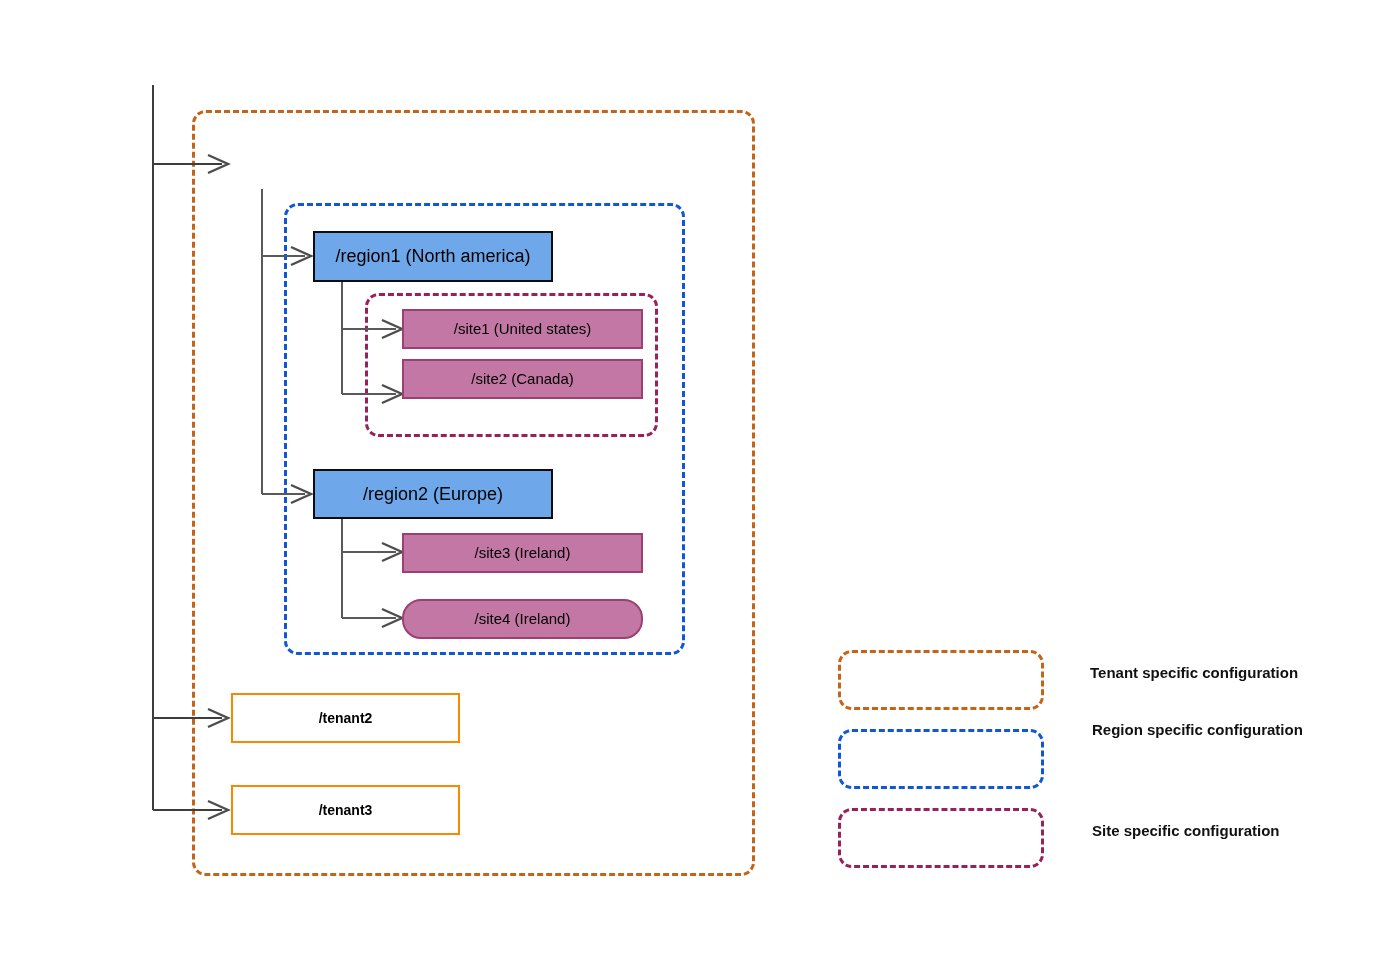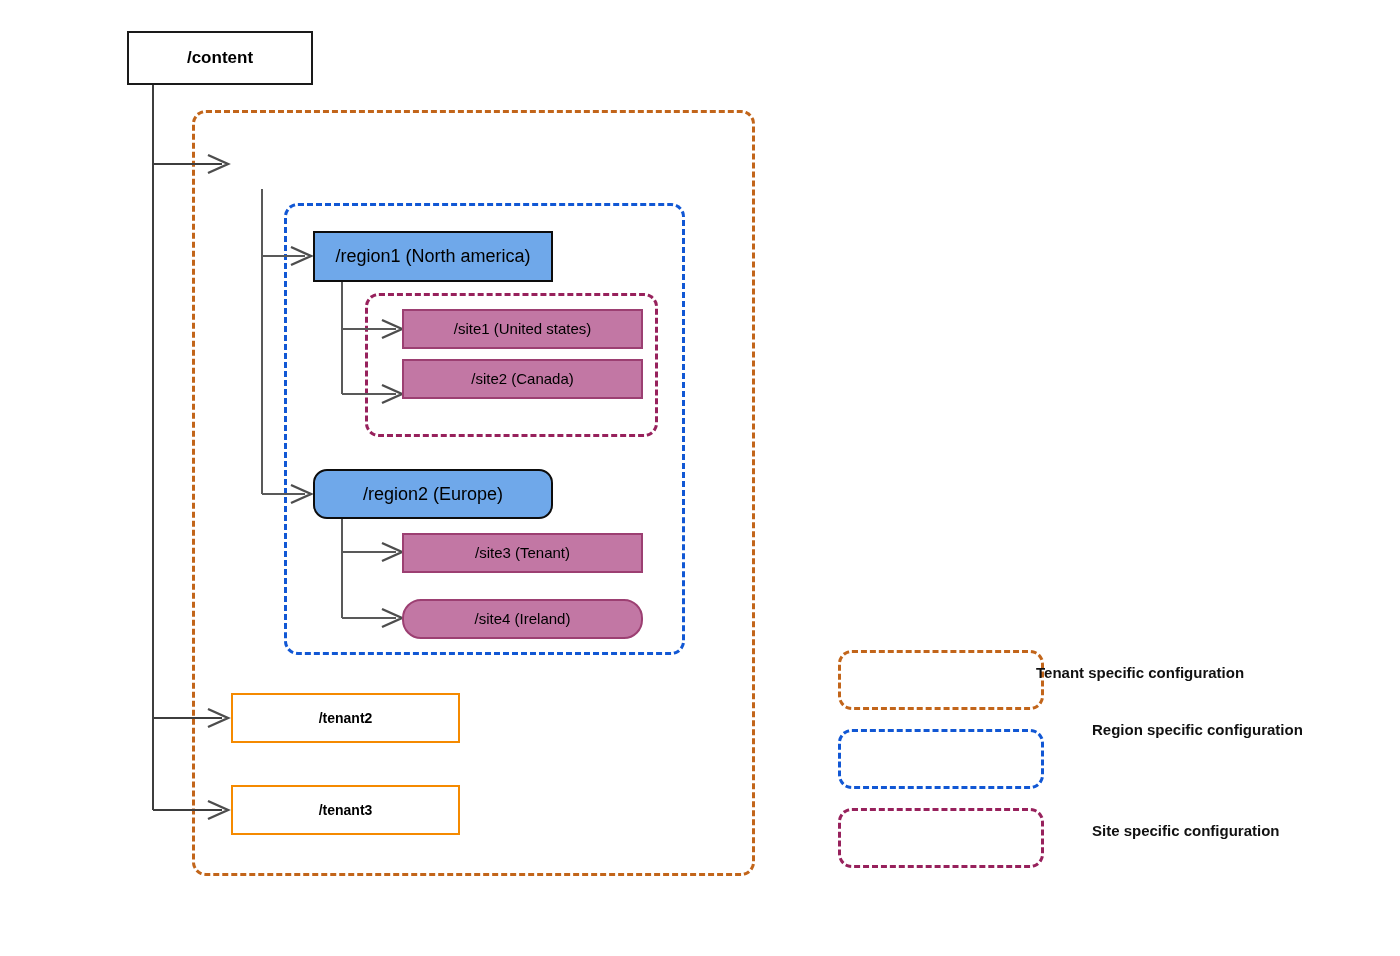--- a/index.html
+++ b/index.html
@@ -169,61 +169,58 @@
 
     <path class="arrowhead" d="M291 247 L311 256 L291 265"></path>
     <path class="arrowhead" d="M291 485 L311 494 L291 503"></path>
 
     <path class="arrowhead" d="M382 320 L402 329 L382 338"></path>
     <path class="arrowhead" d="M382 385 L402 394 L382 403"></path>
     <path class="arrowhead" d="M382 543 L402 552 L382 561"></path>
     <path class="arrowhead" d="M382 609 L402 618 L382 627"></path>
   </svg>
 
-  <div class="node node-root" style="left:127px; top:31px; width:186px; height:54px;">
-    <span>/content</span>
-  </div>
 
 
   <div class="node node-region" style="left:313px; top:231px; width:240px; height:51px;">
     <span>/region1 (North america)</span>
   </div>
 
   <div class="node node-site" style="left:402px; top:309px; width:241px; height:40px;">
     <span>/site1 (United states)</span>
   </div>
 
   <div class="node node-site" style="left:402px; top:359px; width:241px; height:40px;">
     <span>/site2 (Canada)</span>
   </div>
 
-  <div class="node node-region" style="left:313px; top:469px; width:240px; height:50px;border-radius:14px;">
+  <div class="node node-region" style="left:313px; top:469px; width:240px; height:50px;">
     <span>/region2 (Europe)</span>
   </div>
 
   <div class="node node-site" style="left:402px; top:533px; width:241px; height:40px;">
-    <span>/site3 (Tenant)</span>
+    <span>/site3 (Ireland)</span>
   </div>
 
   <div class="node node-site" style="left:402px; top:599px; width:241px; height:40px;border-radius:19px;">
     <span>/site4 (Ireland)</span>
   </div>
 
   <div class="node node-tenant" style="left:231px; top:693px; width:229px; height:50px;">
     <span>/tenant2</span>
   </div>
 
   <div class="node node-tenant" style="left:231px; top:785px; width:229px; height:50px;text-align:right;">
     <span>/tenant3</span>
   </div>
 
   <div>
 
     <div class="legend-swatch group-tenant" style="left:838px; top:650px; width:206px; height:60px;"></div>
-    <div class="legend-label" style="left:1036px; top:665px;">Tenant specific configuration</div>
+    <div class="legend-label" style="left:1090px; top:665px;">Tenant specific configuration</div>
 
     <div class="legend-swatch group-region" style="left:838px; top:729px; width:206px; height:60px;"></div>
     <div class="legend-label" style="left:1092px; top:722px;">Region specific configuration</div>
 
     <div class="legend-swatch group-site" style="left:838px; top:808px; width:206px; height:60px;"></div>
     <div class="legend-label" style="left:1092px; top:823px;">Site specific configuration</div>
 
   </div>
 
 </div>

